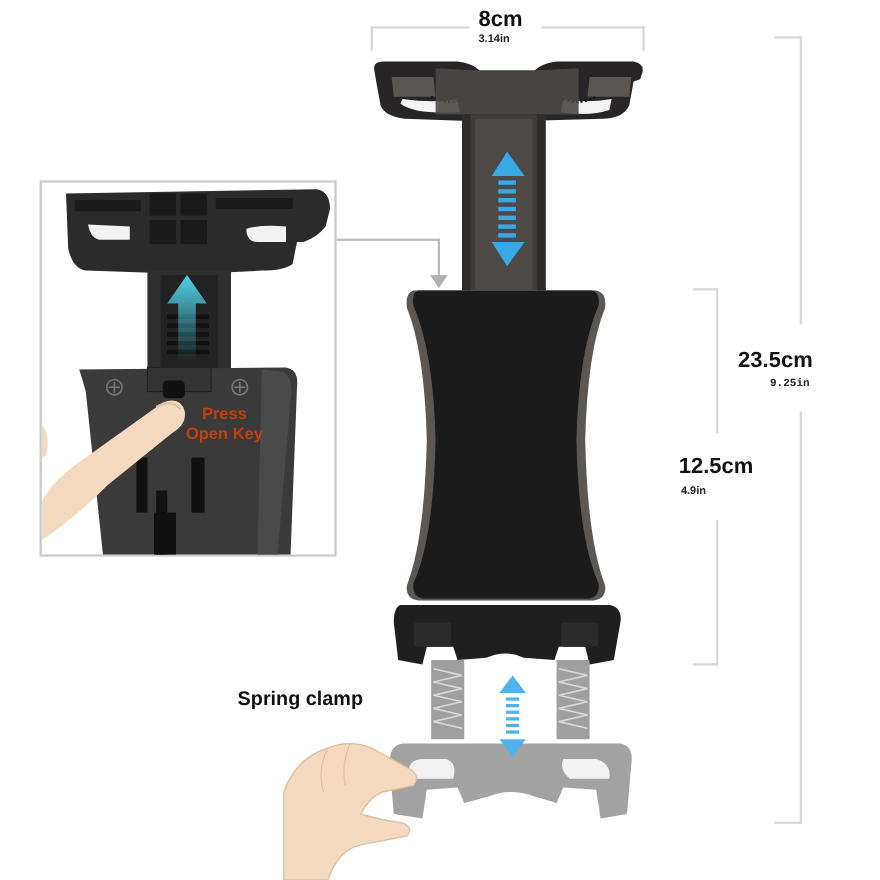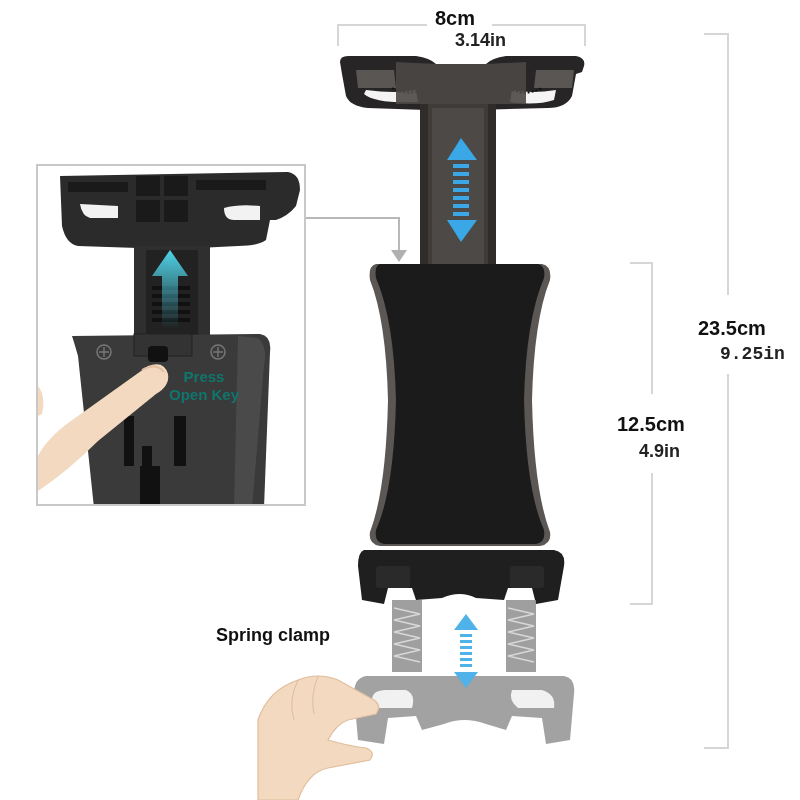--- a/index.html
+++ b/index.html
@@ -1,20 +1,20 @@
 <!DOCTYPE html>
 <html><head>
 <meta charset="utf-8">
 <style>
   * { box-sizing: border-box; margin: 0; padding: 0; }
   html, body { width: 800px; height: 800px; background: #ffffff; overflow: hidden; }
   body { position: relative; font-family: "Liberation Sans", "DejaVu Sans", sans-serif; color: #111; }
   .abs { position: absolute; }
   .lbl-big { font-weight: bold; font-size: 20px; color: #111; line-height: 1; }
-  .lbl-small { font-weight: bold; font-size: 18px; color: #222; line-height: 1; margin-left: 20px; }
+  .lbl-small { font-weight: bold; font-size: 10px; color: #222; line-height: 1; }
   .caption { font-weight: bold; font-size: 18px; line-height: 22px; color: #111; }
   .dimline { position: absolute; background: #d6d6d6; }
   svg { position: absolute; overflow: visible; }
 </style>
 </head>
 <body>
 
 <div>
   <div class="dimline" style="left:337px; top:24px; width:90px; height:2px;"></div>
   <div class="dimline" style="left:492px; top:24px; width:94px; height:2px;"></div>
@@ -22,21 +22,21 @@
   <div class="dimline" style="left:584px; top:24px; width:2px; height:22px;"></div>
   <div class="abs lbl-big" style="left:435px; top:8px;">8cm</div>
   <div class="abs lbl-small" style="left:435px; top:31px;">3.14in</div>
 </div>
 
 <div>
   <div class="dimline" style="left:704px; top:33px; width:24px; height:2px;"></div>
   <div class="dimline" style="left:727px; top:33px; width:2px; height:262px;"></div>
   <div class="dimline" style="left:727px; top:374px; width:2px; height:375px;"></div>
   <div class="dimline" style="left:704px; top:747px; width:24px; height:2px;"></div>
-  <div class="abs lbl-big" style="left:698px; top:318px;text-align:center;">23.5cm</div>
+  <div class="abs lbl-big" style="left:671px; top:318px;text-align:center;">23.5cm</div>
   <div class="abs lbl-small" style="left:700px; top:345px;font-family:Liberation Mono, monospace;">9.25in</div>
 </div>
 
 <div>
   <div class="dimline" style="left:630px; top:262px; width:22px; height:2px;"></div>
   <div class="dimline" style="left:651px; top:262px; width:2px; height:132px;"></div>
   <div class="dimline" style="left:651px; top:473px; width:2px; height:132px;"></div>
   <div class="dimline" style="left:630px; top:603px; width:22px; height:2px;"></div>
   <div class="abs lbl-big" style="left:617px; top:414px;">12.5cm</div>
   <div class="abs lbl-small" style="left:619px; top:442px;">4.9in</div>
@@ -92,21 +92,21 @@
 
   <svg width="40" height="80" style="left:112px; top:84px;">
     <defs>
       <linearGradient id="upg" x1="0" y1="0" x2="0" y2="1">
         <stop offset="0" stop-color="#4fd3e8"></stop>
         <stop offset="1" stop-color="#4fd3e8" stop-opacity="0"></stop>
       </linearGradient>
     </defs>
     <path d="M20 0 L38 26 L28 26 L28 78 L12 78 L12 26 L2 26 Z" fill="url(#upg)"></path>
   </svg>
-  <div class="abs" style="left:118px; top:202px; color:#0f766e; font-weight:bold; font-size:15px; line-height:18px; text-align:center; width:96px;">
+  <div class="abs" style="left:118px; top:202px; color:#c2410c; font-weight:bold; font-size:15px; line-height:18px; text-align:center; width:96px;">
     <div>Press</div>
     <div>Open Key</div>
   </div>
 </div>
 
 <div class="dimline" style="left:306px; top:217px; width:94px; height:2px; background:#b8b8b8;"></div>
 <div class="dimline" style="left:398px; top:217px; width:2px; height:34px; background:#b8b8b8;"></div>
 <svg width="16" height="12" style="left:391px; top:250px;">
   <path d="M0 0 L16 0 L8 12 Z" fill="#b0b0b0"></path>
 </svg>

